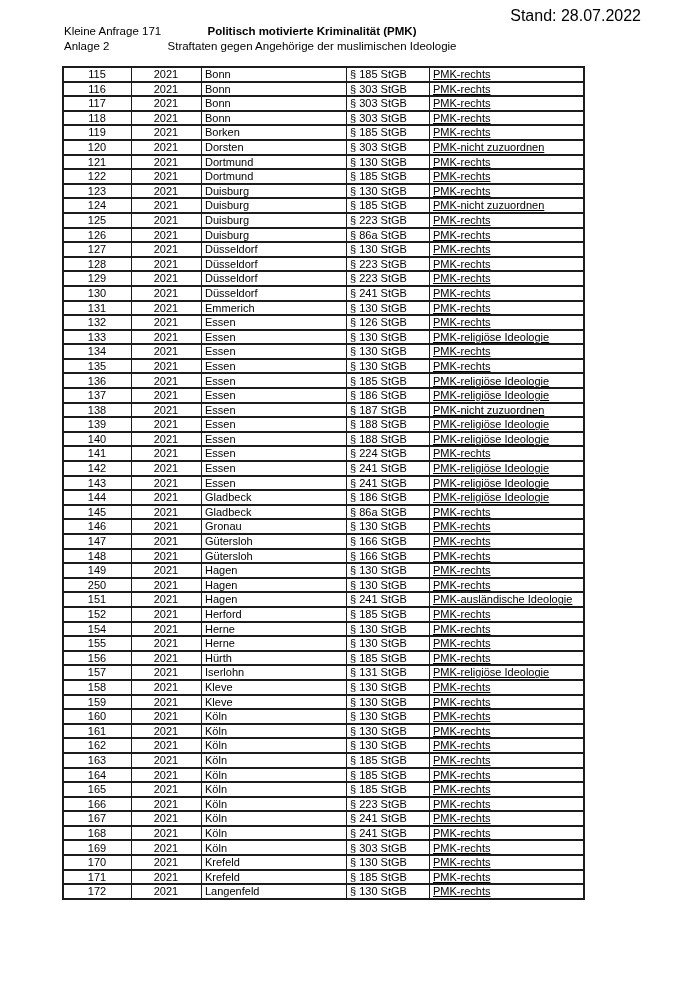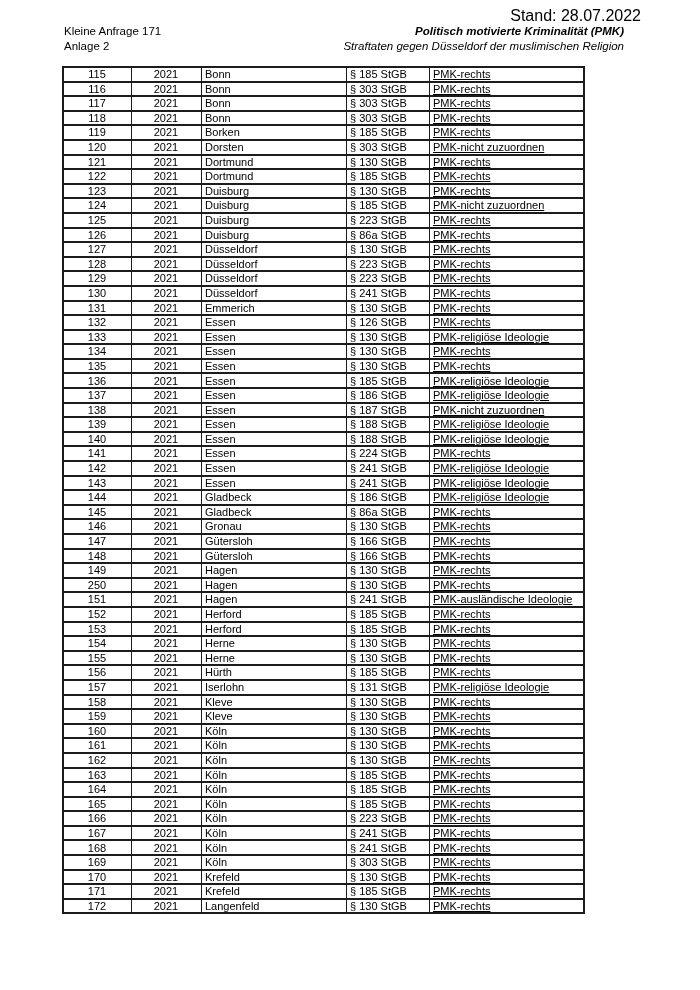--- a/index.html
+++ b/index.html
@@ -13,21 +13,21 @@
   }
   .page { position: absolute; inset: 0; }
 
   
   .header-left {
     position: absolute; left: 64px; top: 24px;
     font-size: 11.5px; line-height: 15px; white-space: nowrap;
   }
   .header-center {
     position: absolute; left: 0; top: 24px; width: 624px;
-    text-align: right; font-size: 11.5px; line-height: 15px; font-style: italic;
+    text-align: center; font-size: 11.5px; line-height: 15px;
   }
   .header-center .title { font-weight: bold; }
   .header-right {
     position: absolute; right: 59px; top: 8px;
     font-size: 16px; line-height: 15px; white-space: nowrap;
   }
 
   
   .data-table {
     position: absolute; left: 62px; top: 66px;
@@ -59,21 +59,21 @@
 
 <div class="page">
 
   <div class="header-left">
     <div>Kleine Anfrage 171</div>
     <div>Anlage 2</div>
   </div>
 
   <div class="header-center">
     <div class="title">Politisch motivierte Kriminalität (PMK)</div>
-    <div class="subtitle">Straftaten gegen Düsseldorf der muslimischen Religion</div>
+    <div class="subtitle">Straftaten gegen Angehörige der muslimischen Ideologie</div>
   </div>
 
   <div class="header-right">Stand: 28.07.2022</div>
 
   <table class="data-table">
     <tbody>
         <tr>
           <td class="col-0">115</td>
           <td class="col-1">2021</td>
           <td class="col-2">Bonn</td>
@@ -333,27 +333,20 @@
           <td class="col-4">PMK-ausländische Ideologie</td>
         </tr>
         <tr>
           <td class="col-0">152</td>
           <td class="col-1">2021</td>
           <td class="col-2">Herford</td>
           <td class="col-3">§ 185 StGB</td>
           <td class="col-4">PMK-rechts</td>
         </tr>
         <tr>
-          <td class="col-0">153</td>
-          <td class="col-1">2021</td>
-          <td class="col-2">Herford</td>
-          <td class="col-3">§ 185 StGB</td>
-          <td class="col-4">PMK-rechts</td>
-        </tr>
-        <tr>
           <td class="col-0">154</td>
           <td class="col-1">2021</td>
           <td class="col-2">Herne</td>
           <td class="col-3">§ 130 StGB</td>
           <td class="col-4">PMK-rechts</td>
         </tr>
         <tr>
           <td class="col-0">155</td>
           <td class="col-1">2021</td>
           <td class="col-2">Herne</td>

